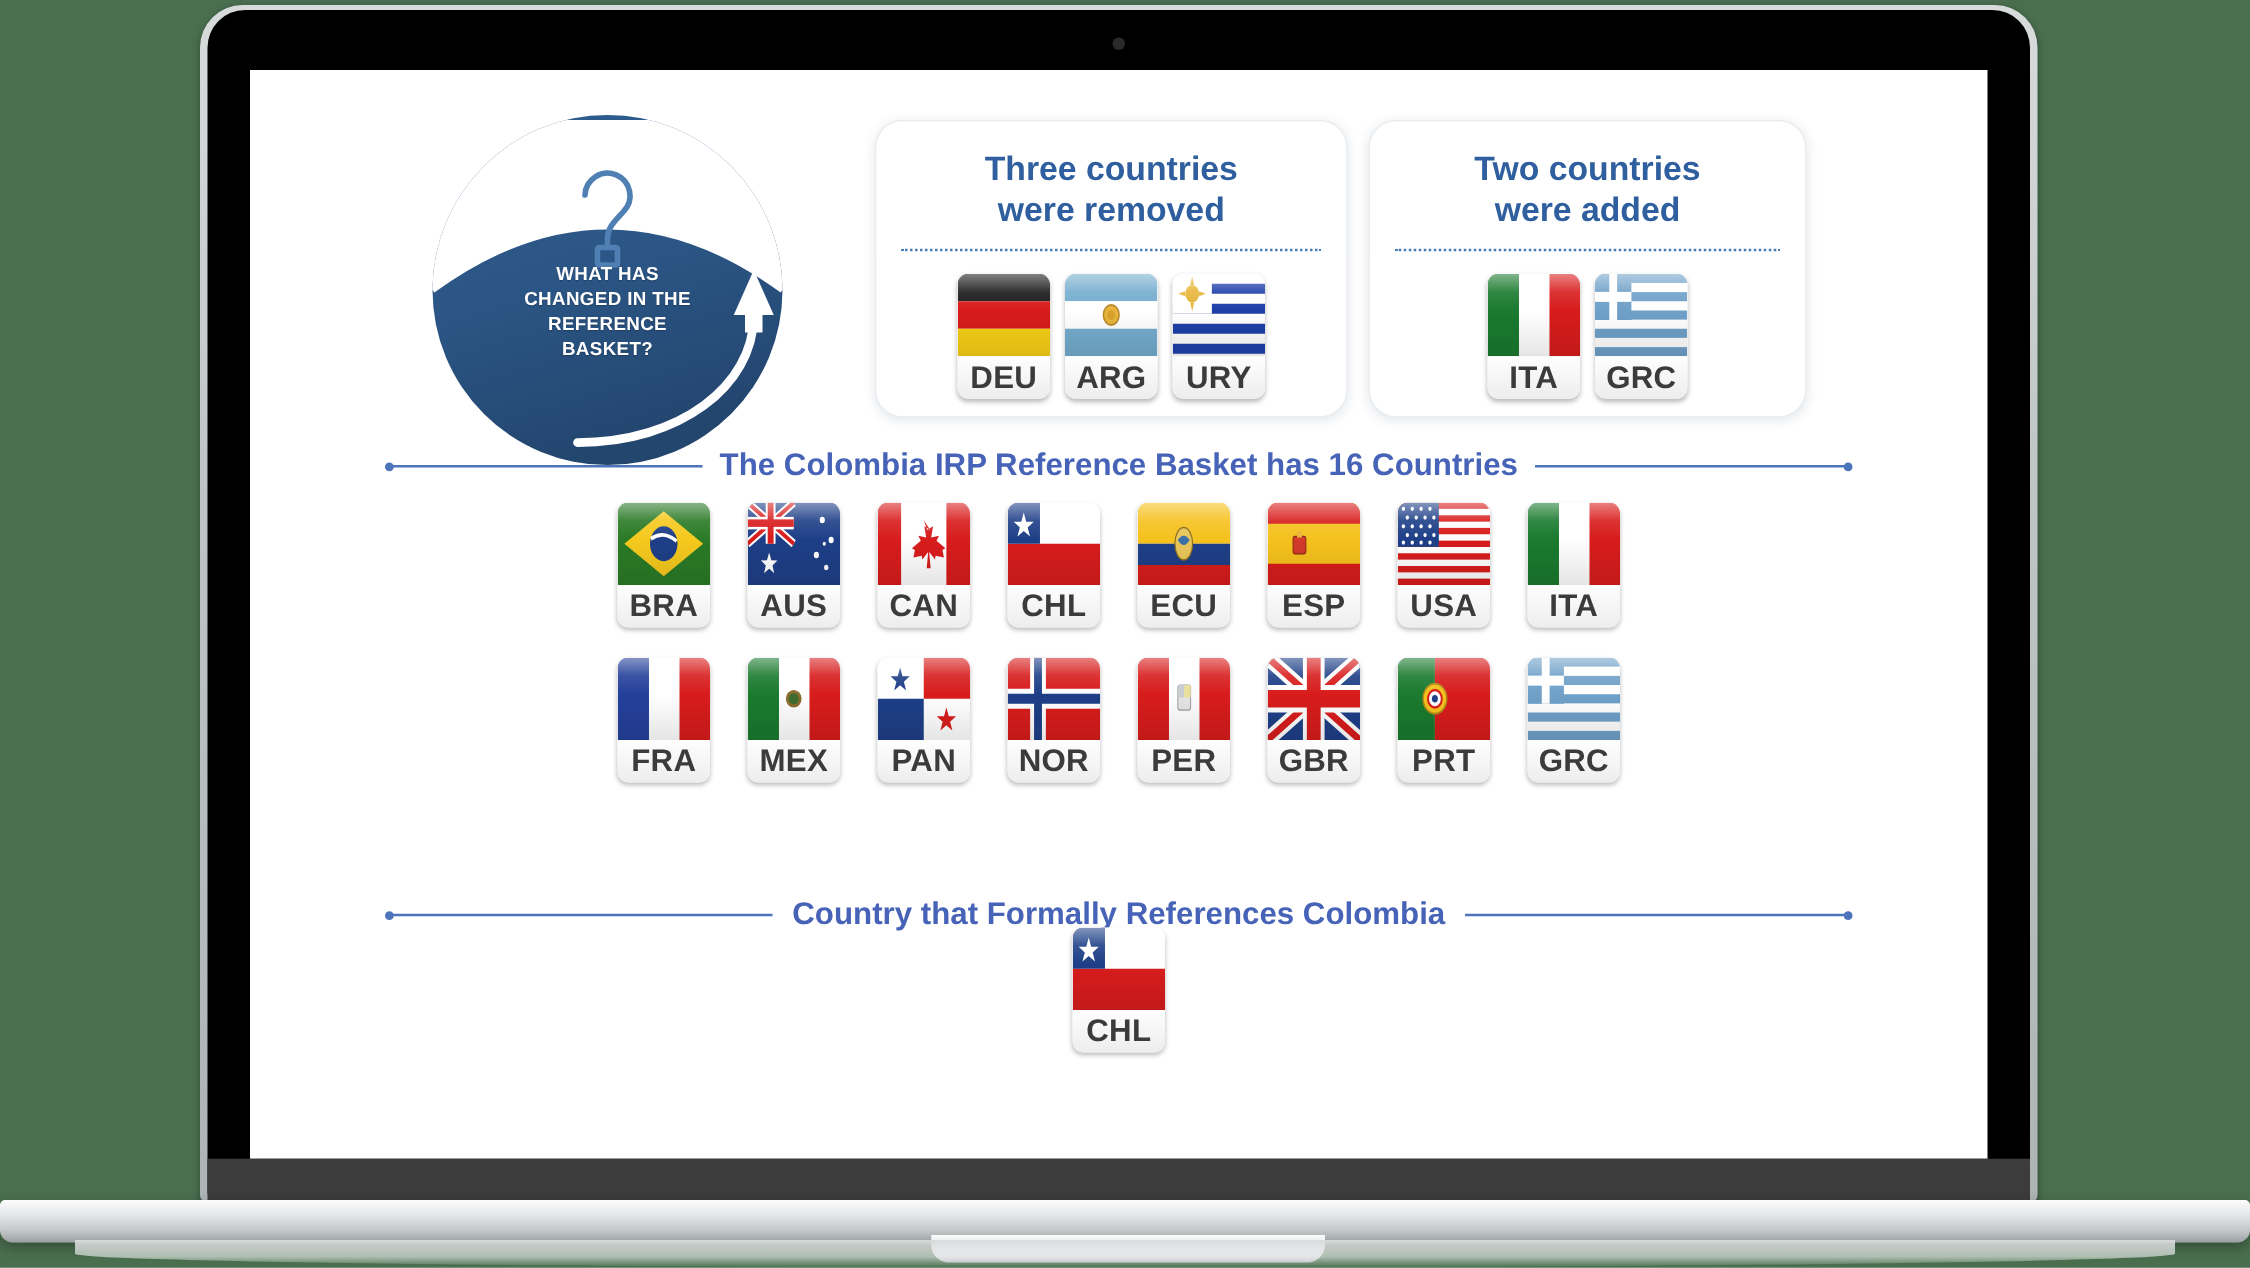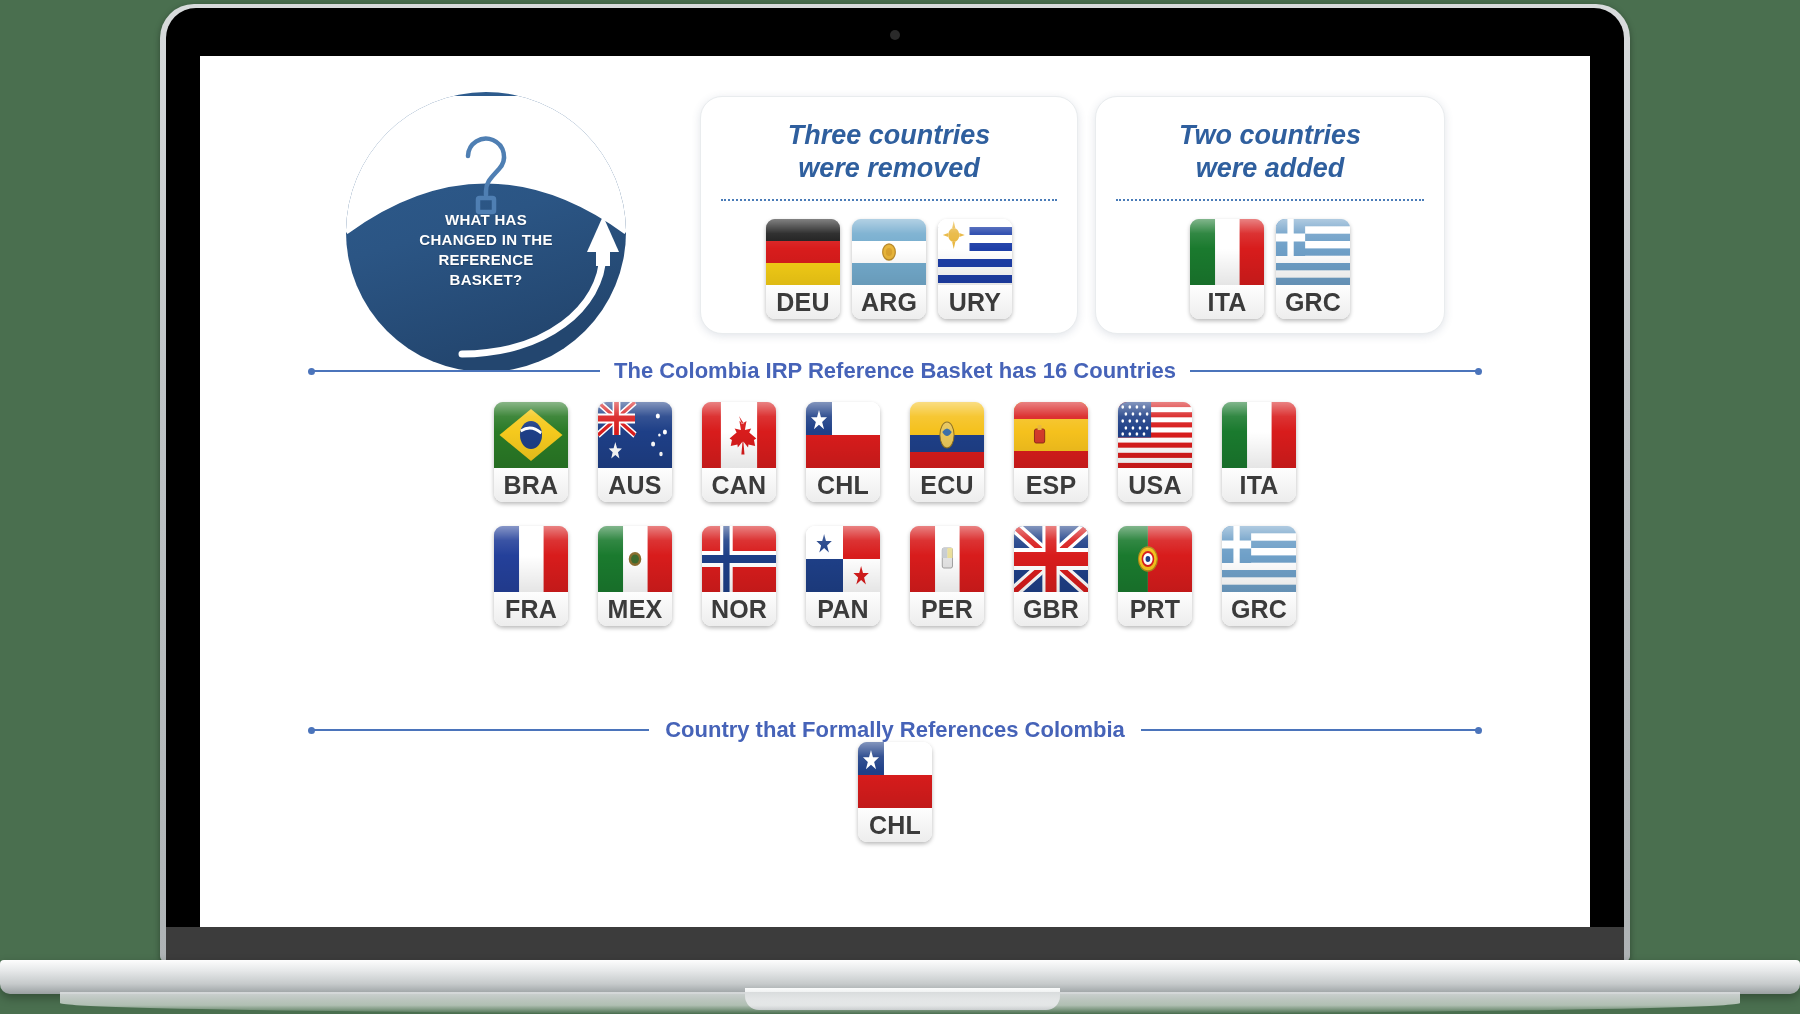--- a/index.html
+++ b/index.html
@@ -93,21 +93,20 @@
   }
   .card-removed { left: 500px; width: 378px; height: 238px; }
   .card-added   { left: 895px; width: 350px; height: 238px; }
   .card-title {
     text-align: center;
     color: #2f5f9e;
     font-weight: bold;
     font-size: 27px;
     line-height: 1.23;
     padding: 22px 14px 0 14px;
-    font-style: italic;
   }
   .card-divider {
     margin: 14px 20px 0 20px;
     border-top: 2px dotted #4a7cb8;
     height: 0;
   }
   .card-flags {
     display: flex; justify-content: center; align-items: flex-start;
     gap: 12px; padding-top: 18px;
   }
@@ -127,21 +126,21 @@
     content: ""; position: absolute; top: -4px;
     width: 7px; height: 7px; border-radius: 50%; background: #4b74bb;
   }
   .sh-line.left::before { left: -2px; }
   .sh-line.left::after { display: none; }
   .sh-line.right::after { right: -2px; }
   .sh-line.right::before { display: none; }
   .sh-text {
     color: #4663b8;
     font-weight: bold;
-    font-size: 22px;
+    font-size: 25px;
     white-space: nowrap;
   }
 
   
   .flag-grid {
     position: absolute; left: 120px; top: 346px;
     width: 1150px;
   }
   .flag-row {
     display: flex; justify-content: center; gap: 30px;
@@ -530,44 +529,44 @@
             </svg>
               </span>
           </div>
           <div class="badge-label">MEX</div>
         </div>
 
         <div class="badge">
           <div class="badge-flag">
             <span class="fl">
                 <svg viewBox="0 0 94 66" preserveAspectRatio="none">
+              <rect width="94" height="66" fill="#ffffff"></rect>
+              <rect x="47" width="47" height="33" fill="#d81c1c"></rect>
+              <rect y="33" width="47" height="33" fill="#1e3f87"></rect>
+              <path d="M23 8 l2.4 7 l7.4 0 l-6 4.4 l2.3 7 l-6.1-4.3 l-6.1 4.3 l2.3-7 l-6-4.4 l7.4 0 Z" fill="#1e3f87"></path>
+              <path d="M70 40 l2.4 7 l7.4 0 l-6 4.4 l2.3 7 l-6.1-4.3 l-6.1 4.3 l2.3-7 l-6-4.4 l7.4 0 Z" fill="#d81c1c"></path>
+            </svg>
+              </span>
+          </div>
+          <div class="badge-label">PAN</div>
+        </div>
+
+        <div class="badge">
+          <div class="badge-flag">
+            <span class="fl">
+                <svg viewBox="0 0 94 66" preserveAspectRatio="none">
               <rect width="94" height="66" fill="#d81c1c"></rect>
               <rect x="23" width="16" height="66" fill="#ffffff"></rect>
               <rect y="25" width="94" height="16" fill="#ffffff"></rect>
               <rect x="27" width="8" height="66" fill="#1e3f87"></rect>
               <rect y="29" width="94" height="8" fill="#1e3f87"></rect>
             </svg>
               </span>
           </div>
           <div class="badge-label">NOR</div>
-        </div>
-
-        <div class="badge">
-          <div class="badge-flag">
-            <span class="fl">
-                <svg viewBox="0 0 94 66" preserveAspectRatio="none">
-              <rect width="94" height="66" fill="#ffffff"></rect>
-              <rect x="47" width="47" height="33" fill="#d81c1c"></rect>
-              <rect y="33" width="47" height="33" fill="#1e3f87"></rect>
-              <path d="M23 8 l2.4 7 l7.4 0 l-6 4.4 l2.3 7 l-6.1-4.3 l-6.1 4.3 l2.3-7 l-6-4.4 l7.4 0 Z" fill="#1e3f87"></path>
-              <path d="M70 40 l2.4 7 l7.4 0 l-6 4.4 l2.3 7 l-6.1-4.3 l-6.1 4.3 l2.3-7 l-6-4.4 l7.4 0 Z" fill="#d81c1c"></path>
-            </svg>
-              </span>
-          </div>
-          <div class="badge-label">PAN</div>
         </div>
 
         <div class="badge">
           <div class="badge-flag">
             <span class="fl">
                 <svg viewBox="0 0 94 66" preserveAspectRatio="none">
               <rect width="32" height="66" fill="#d81c1c"></rect>
               <rect x="32" width="31" height="66" fill="#ffffff"></rect>
               <rect x="63" width="31" height="66" fill="#d81c1c"></rect>
               <rect x="41" y="22" width="13" height="20" rx="2" fill="#e4e4e4" stroke="#9a9a9a" stroke-width="1"></rect>

